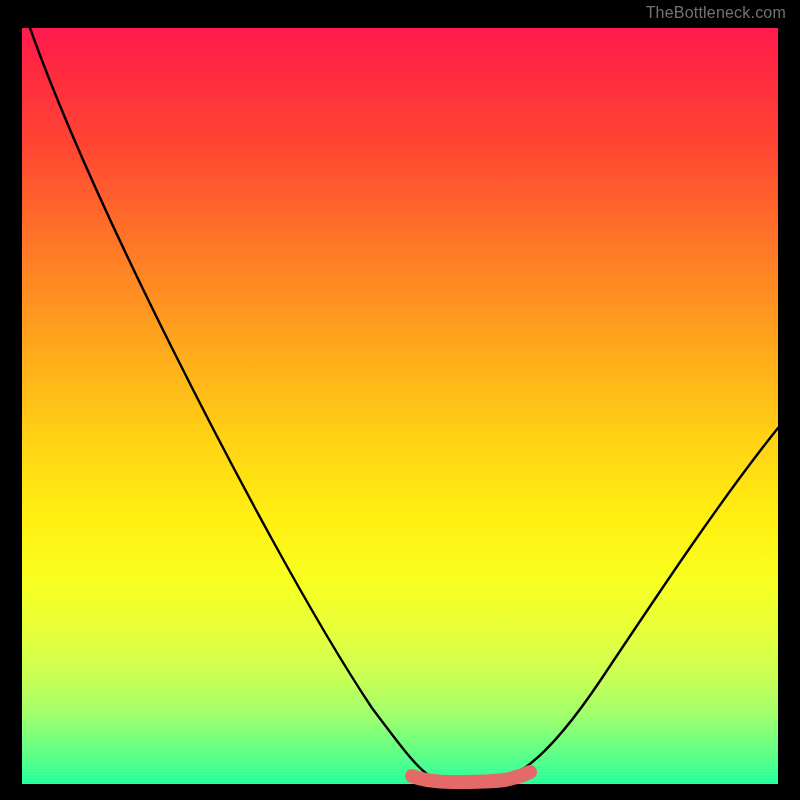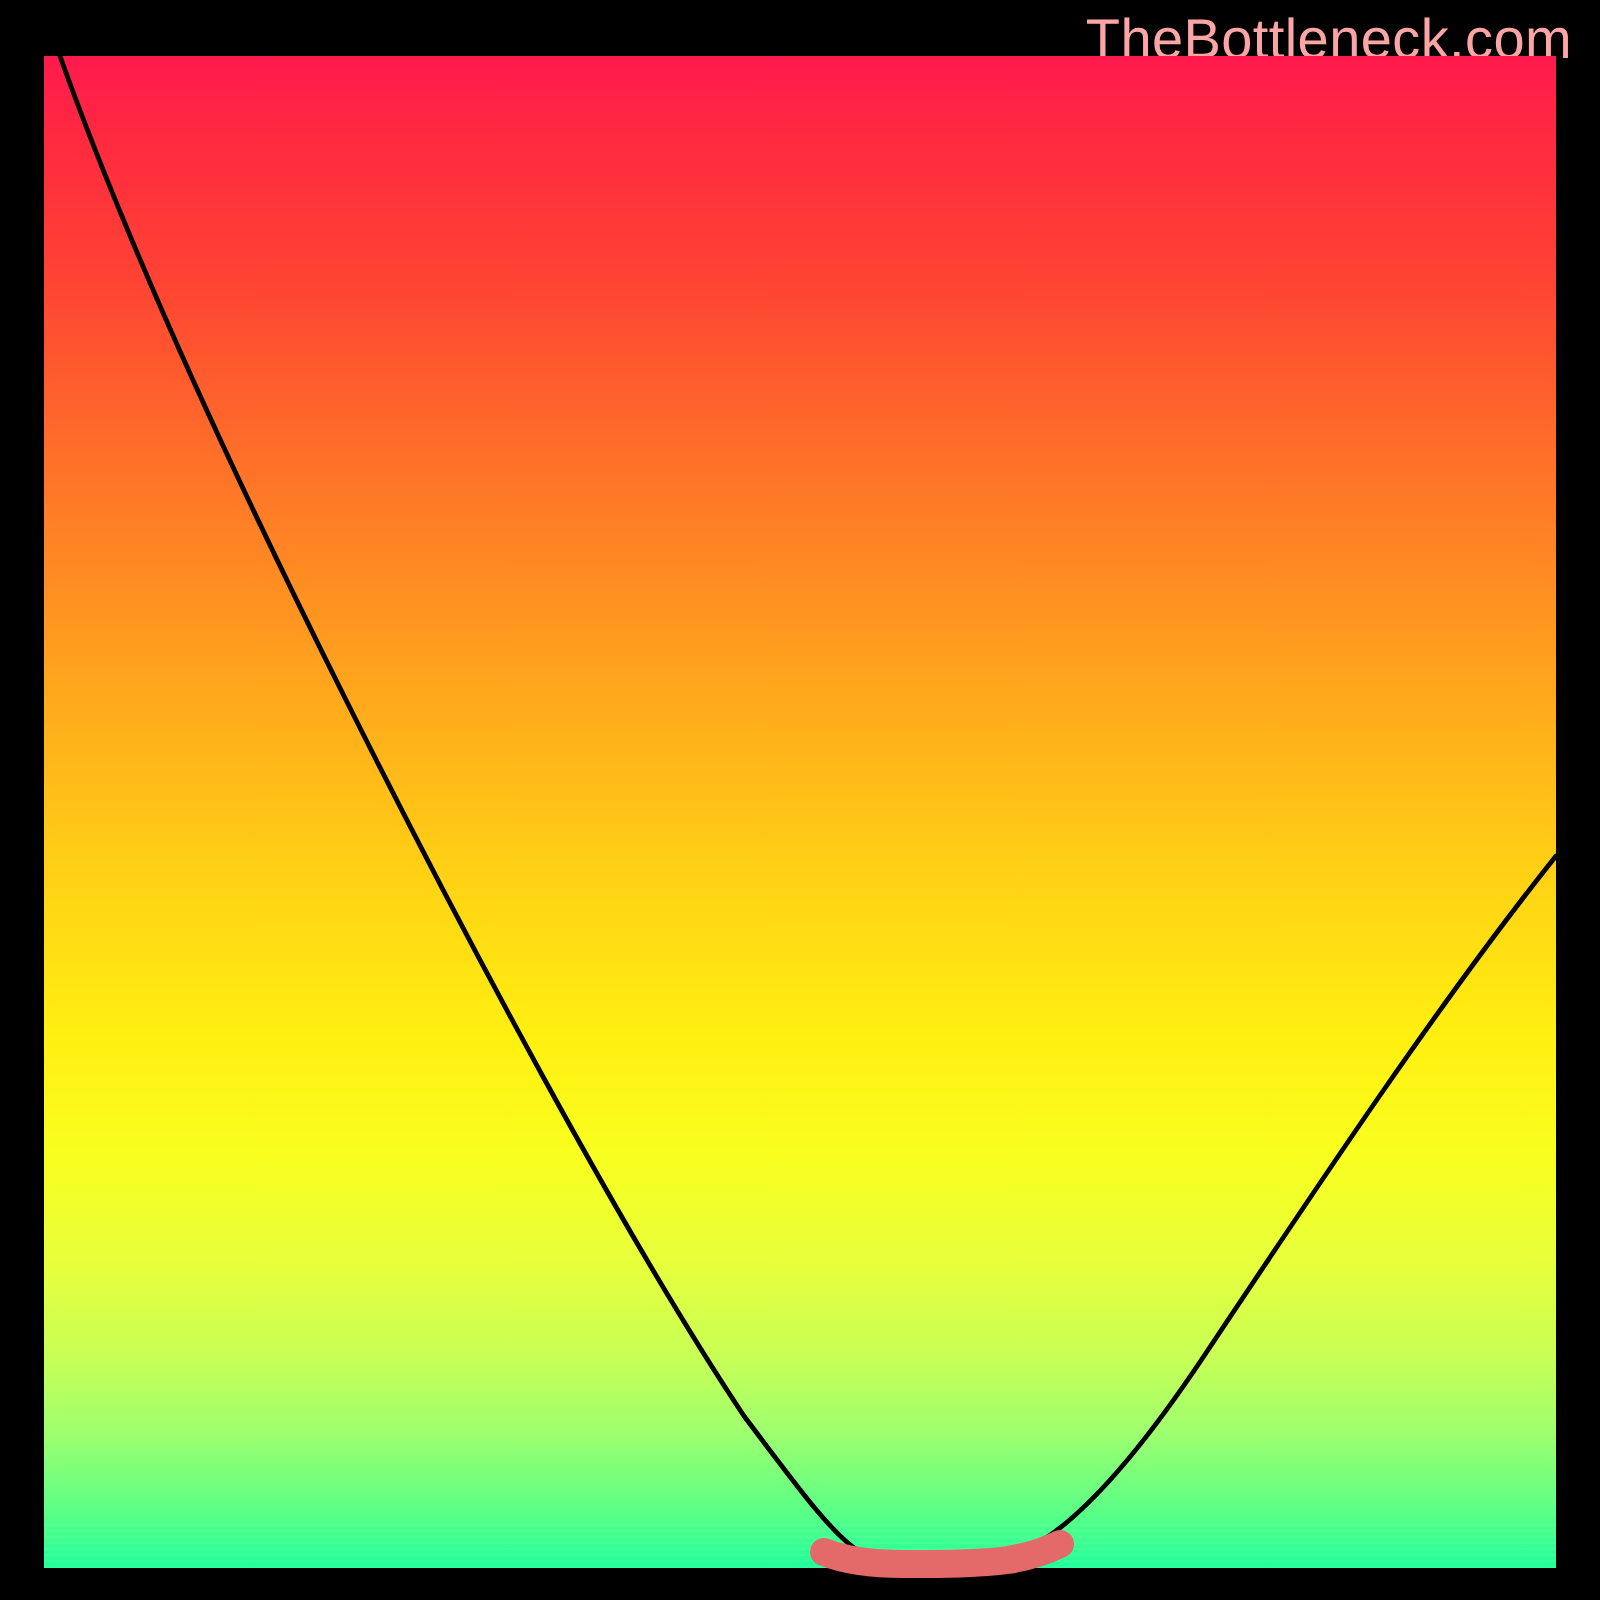--- a/index.html
+++ b/index.html
@@ -41,22 +41,22 @@
       #c8ff55 86%,
       #9fff6e 91%,
       #5fff86 96%,
       #20ff9a 100%
     );
   }
   .watermark {
     position: absolute;
     top: 4px;
     right: 14px;
-    color: #fca5a5;
-    font-size: 28px;
+    color: #737373;
+    font-size: 16px;
     font-weight: 500;
     letter-spacing: 0.2px;
     user-select: none;
   }
   svg.curve {
     position: absolute;
     left: 0;
     top: 0;
     width: 756px;
     height: 756px;

